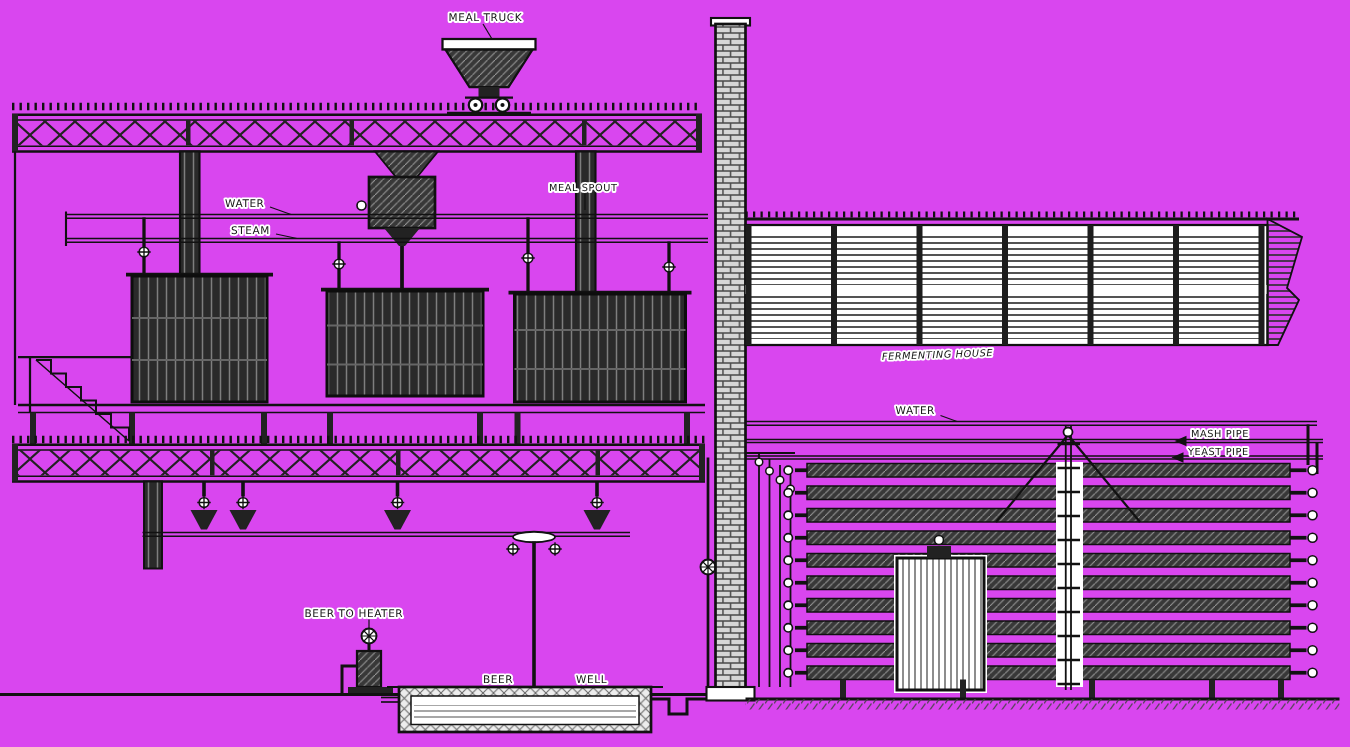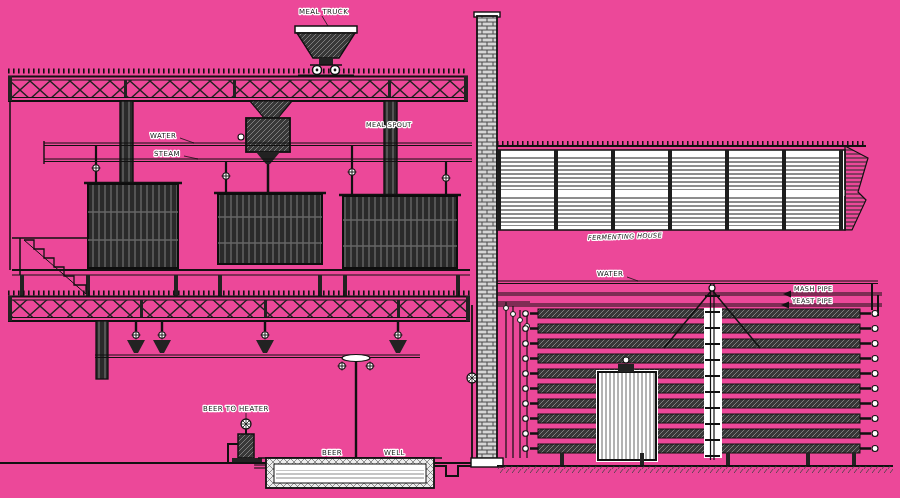--- a/index.html
+++ b/index.html
@@ -1,16 +1,16 @@
 <!DOCTYPE html>
 <html><head>
 <meta charset="utf-8">
 <style>
   html,body{margin:0;padding:0;background:#fff;}
-  .stage{width:900px;height:498px;background:#ec4899;position:relative;overflow:hidden;}
+  .stage{width:900px;height:498px;background:#d946ef;position:relative;overflow:hidden;}
   svg{display:block;}
   text{font-family:"DejaVu Sans",sans-serif;font-size:7px;letter-spacing:.4px;fill:#141414;
        paint-order:stroke;stroke:#fff;stroke-width:2.5px;stroke-linejoin:round;}
   text.it{font-style:italic;font-size:6.5px;}
   text.sm{font-size:6.5px;}
 </style>
 </head>
 <body>
 
 <div class="stage">

